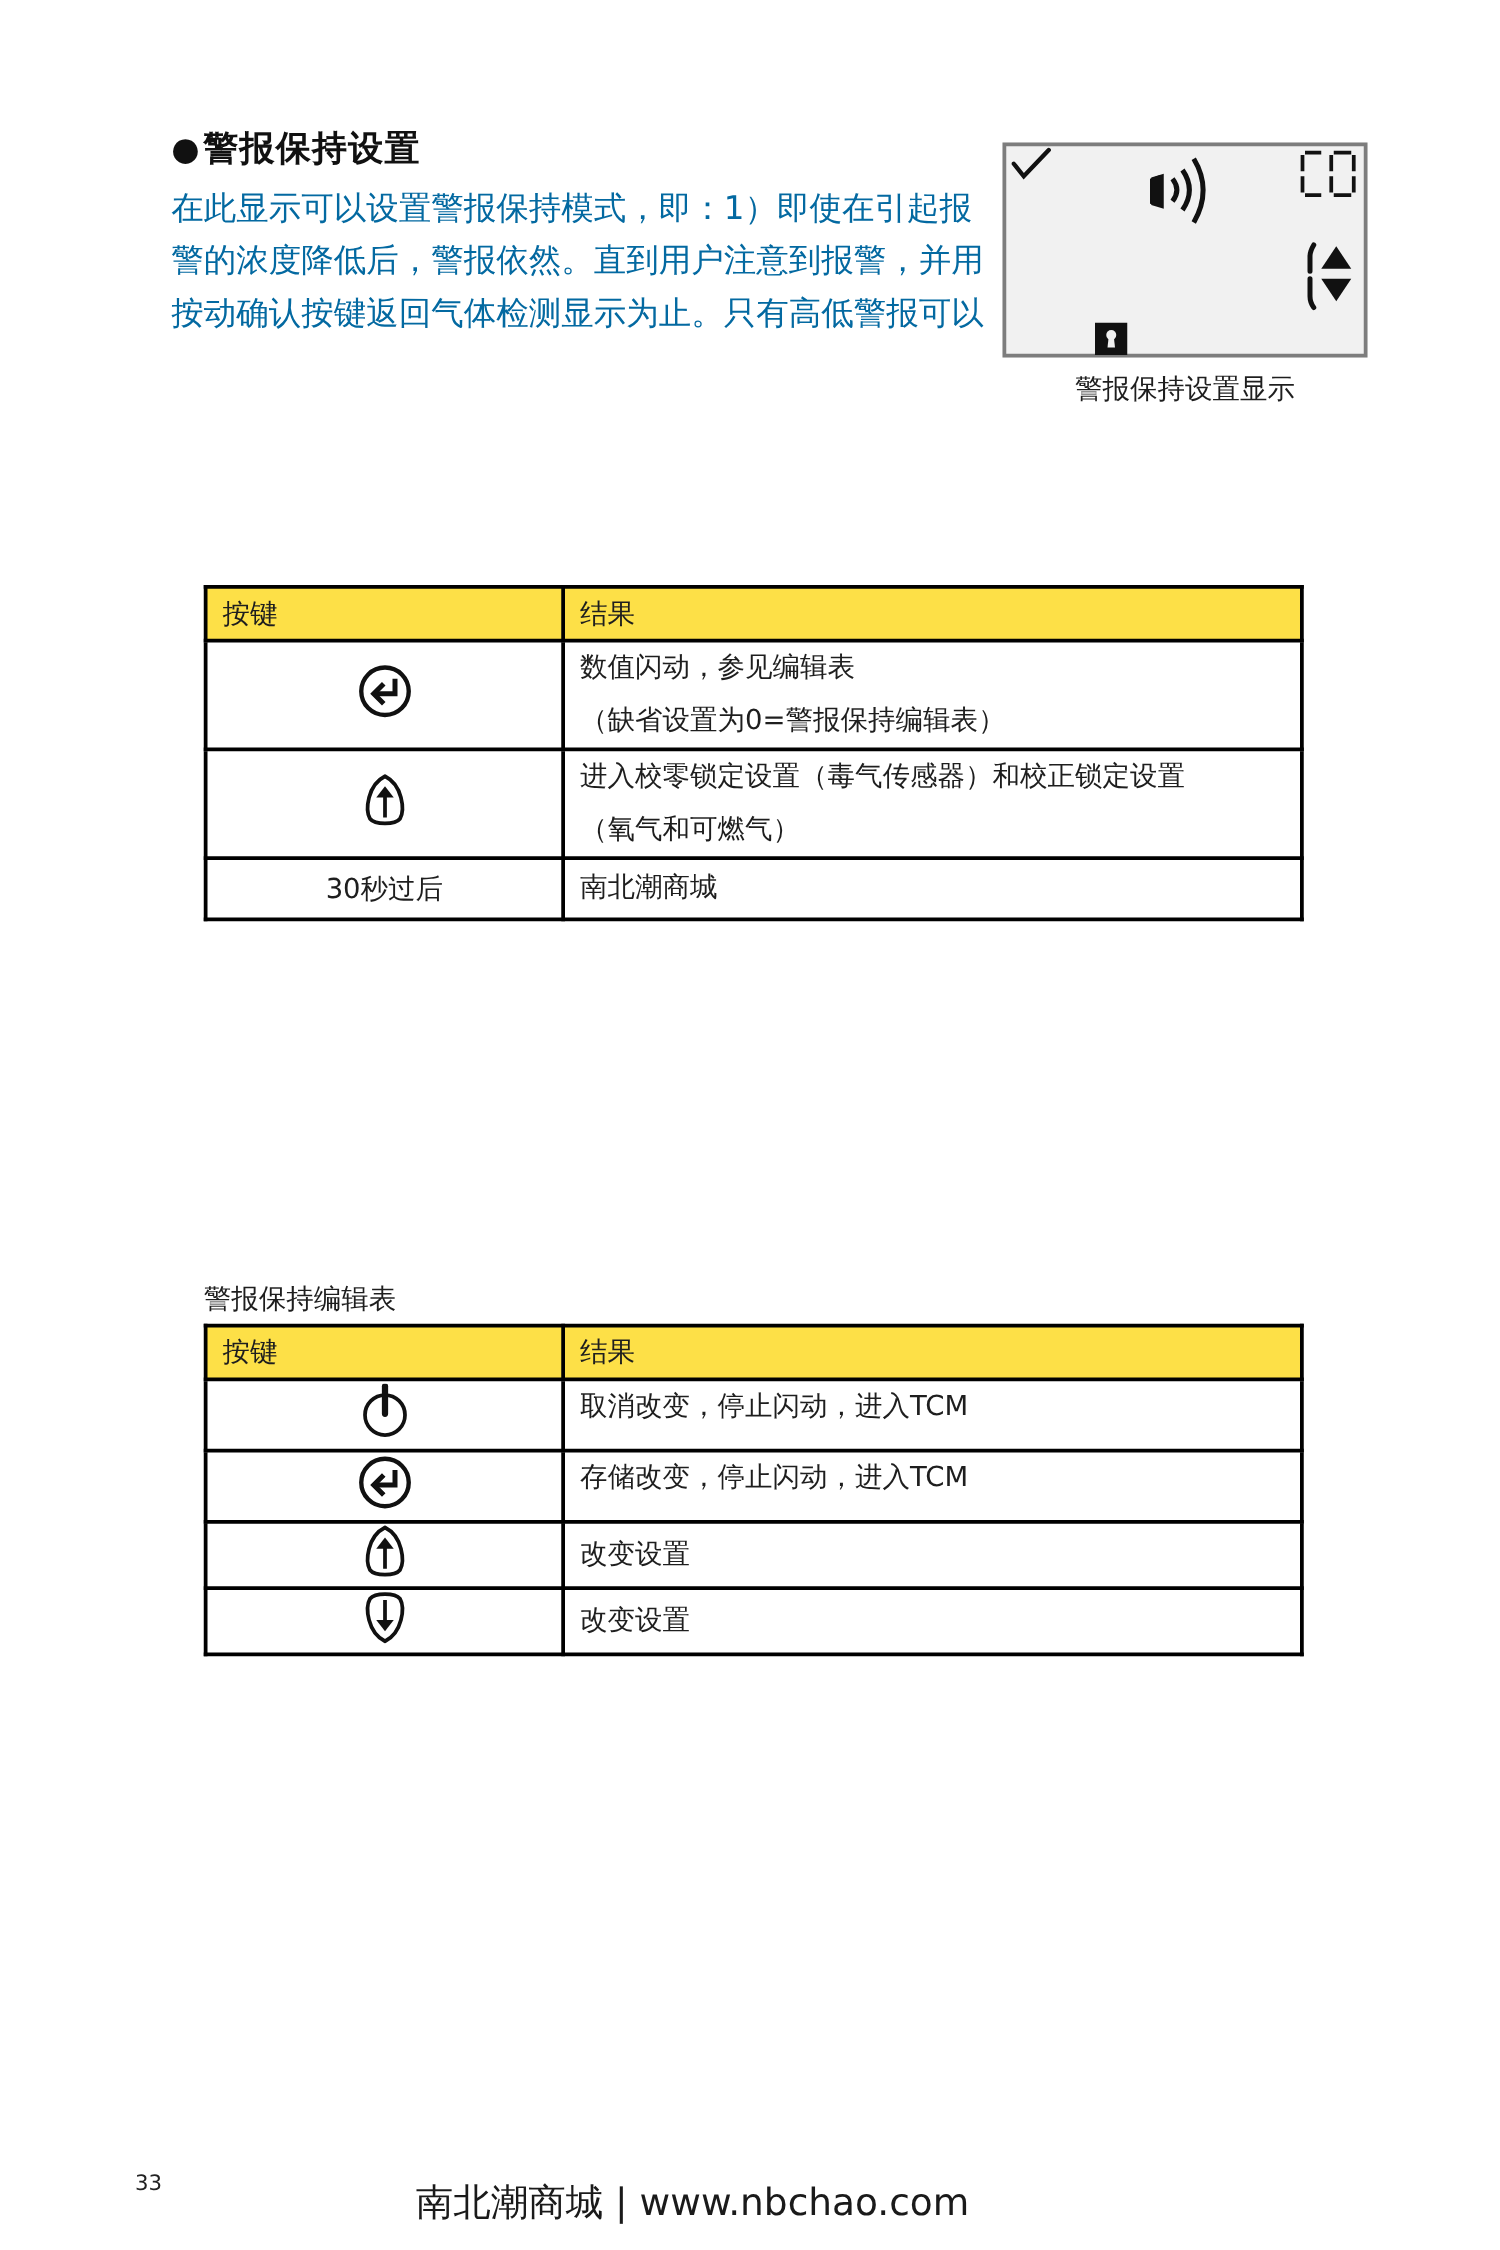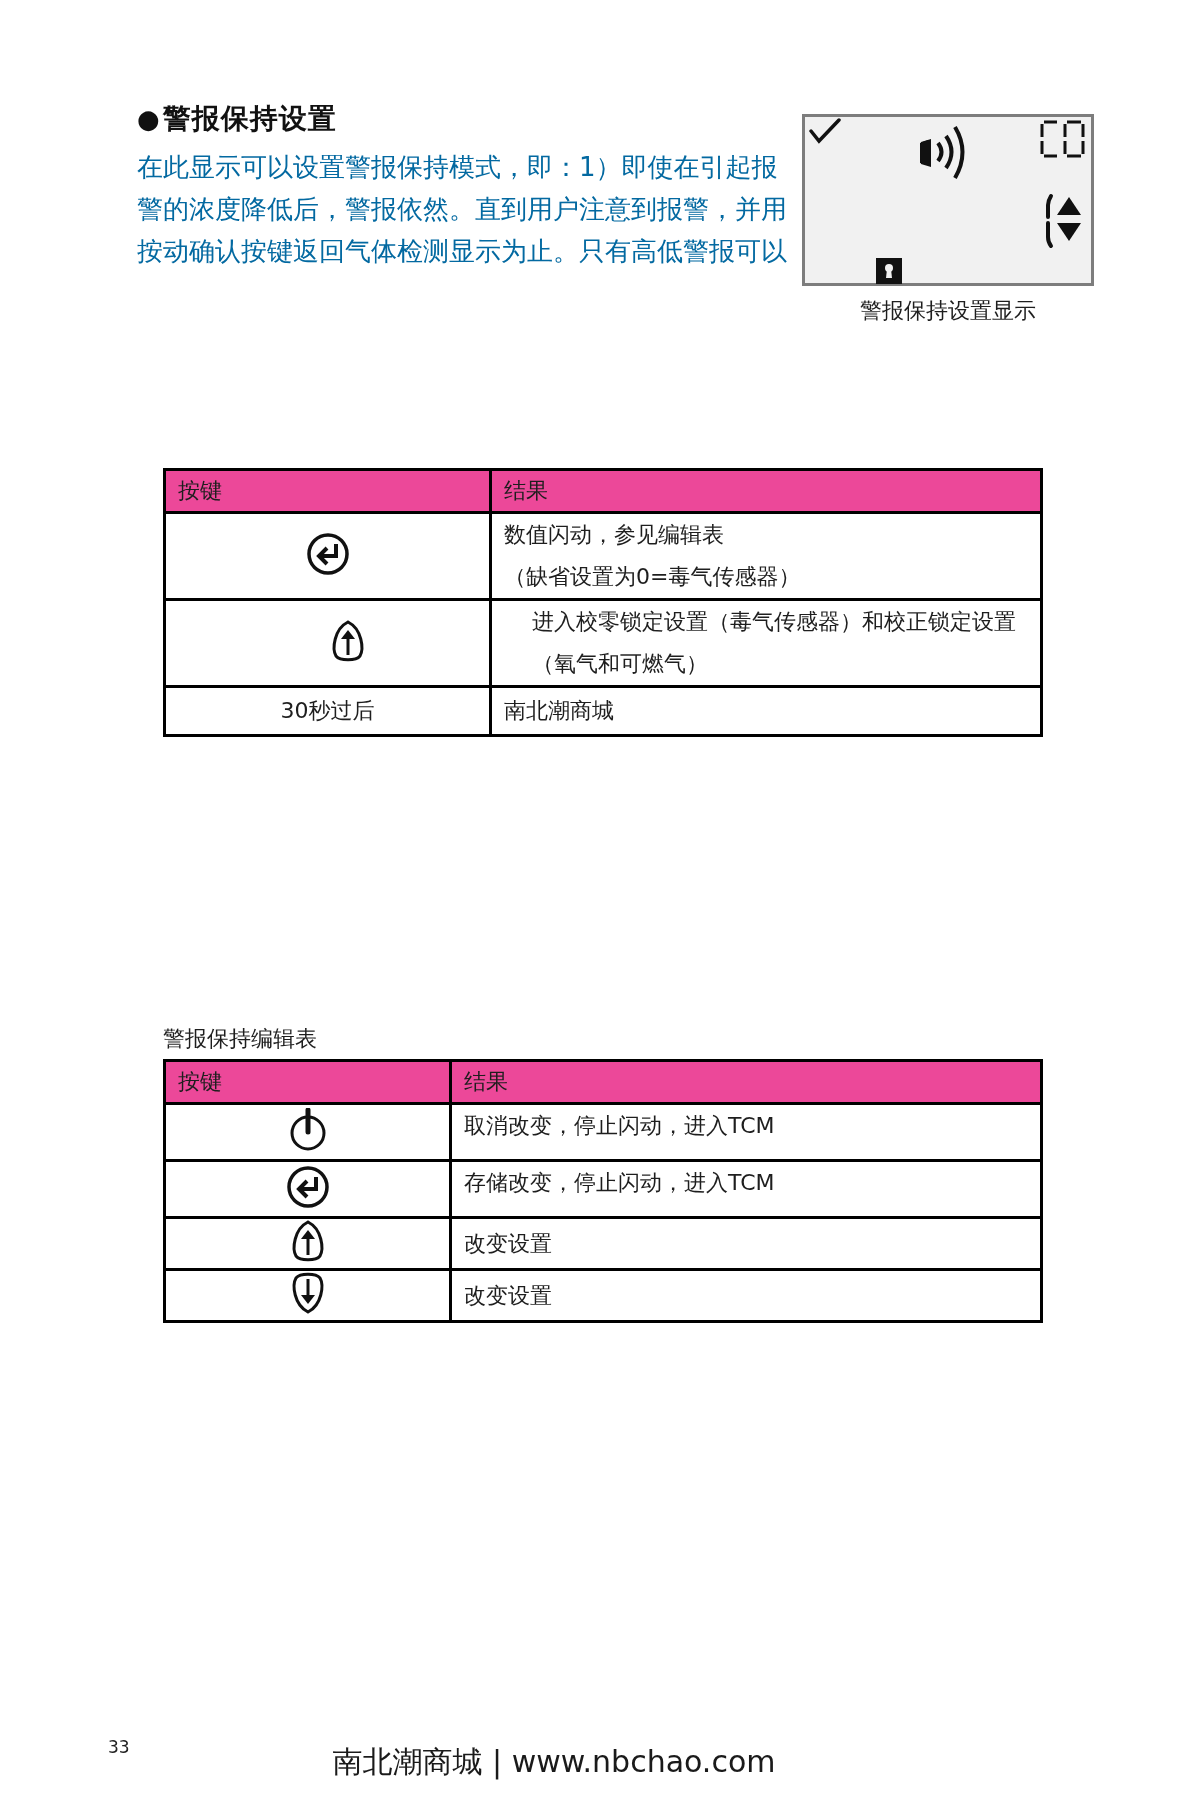--- a/index.html
+++ b/index.html
@@ -23,28 +23,28 @@
   .lcd .arrows { position: absolute; right: 6px; top: 74px; }
   .lcd .lock { position: absolute; left: 71px; top: 141px; }
   .lcd-caption { position: absolute; left: 802px; width: 292px; top: 296px; text-align: center;
                  font-size: 22px; color: #1e1e1e; }
 
   
   table.keytable { position: absolute; left: 163px; width: 880px; border-collapse: collapse;
                    font-size: 22px; color: #1e1e1e; }
   table.keytable td, table.keytable th { border: 3.5px solid #000; padding: 0 12px; vertical-align: middle;
                    font-weight: normal; text-align: left; }
-  table.keytable th { background: #ec4899; height: 40px; }
+  table.keytable th { background: #fde047; height: 40px; }
   table.keytable td.key { width: 283px; text-align: center; padding: 0; }
   table.keytable td.result { line-height: 42px; }
   .t1 { top: 468px; }
   .t2 { top: 1059px; }
   .t1 tr.r1 td { height: 53px; }
   .t1 tr.r2 td { height: 82px; }
-  .t1 tr.r3 td { height: 84px; padding-left: 40px; }
+  .t1 tr.r3 td { height: 84px; }
   .t1 tr.r4 td { height: 46px; }
   .t1 tr.r5 td { height: 46px; }
   .t2 tr.r1 td { height: 54px; }
   .t2 tr.r2 td { height: 54px; }
   .t2 tr.r3 td { height: 48px; }
   .t2 tr.r4 td { height: 46px; }
   td.result.top { vertical-align: top; }
   td.result.top span { display:block; }
   .icon { display: inline-block; vertical-align: middle; }
 
@@ -117,21 +117,21 @@
       <span class="icon">
         <svg width="44" height="44" viewBox="0 0 44 44">
               <circle cx="22" cy="22" r="19" fill="none" stroke="#111" stroke-width="3.5"></circle>
               <path d="M30 12 L30 24 L15 24" fill="none" stroke="#111" stroke-width="4"></path>
               <path d="M21 16 L13 24 L21 32" fill="none" stroke="#111" stroke-width="4"></path>
             </svg>
       </span>
     </td>
     <td class="result">
       <span style="display:block">数值闪动，参见编辑表</span>
-      <span style="display:block">（缺省设置为0=毒气传感器）</span>
+      <span style="display:block">（缺省设置为0=警报保持编辑表）</span>
     </td>
   </tr>
   <tr class="r3">
     <td class="key">
       <span class="icon">
         <svg width="40" height="44" viewBox="0 0 40 44">
               <path d="M20 3 C6 10 4 30 8 37 C12 42 28 42 32 37 C36 30 34 10 20 3 Z" fill="none" stroke="#111" stroke-width="3"></path>
               <line x1="20" y1="14" x2="20" y2="36" stroke="#111" stroke-width="3"></line>
               <path d="M13 20 L20 11 L27 20 Z" fill="#111"></path>
             </svg>

